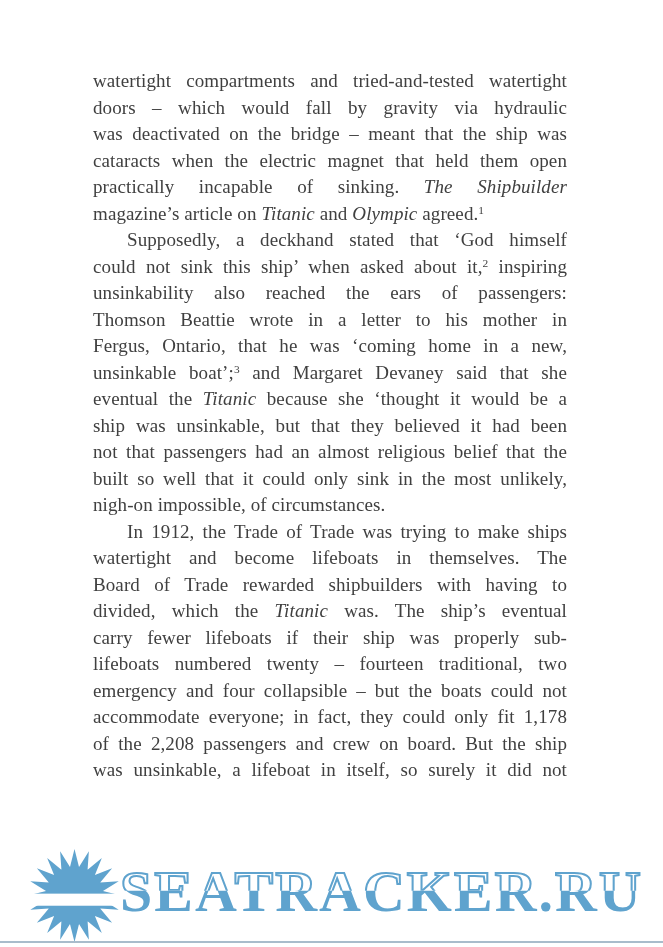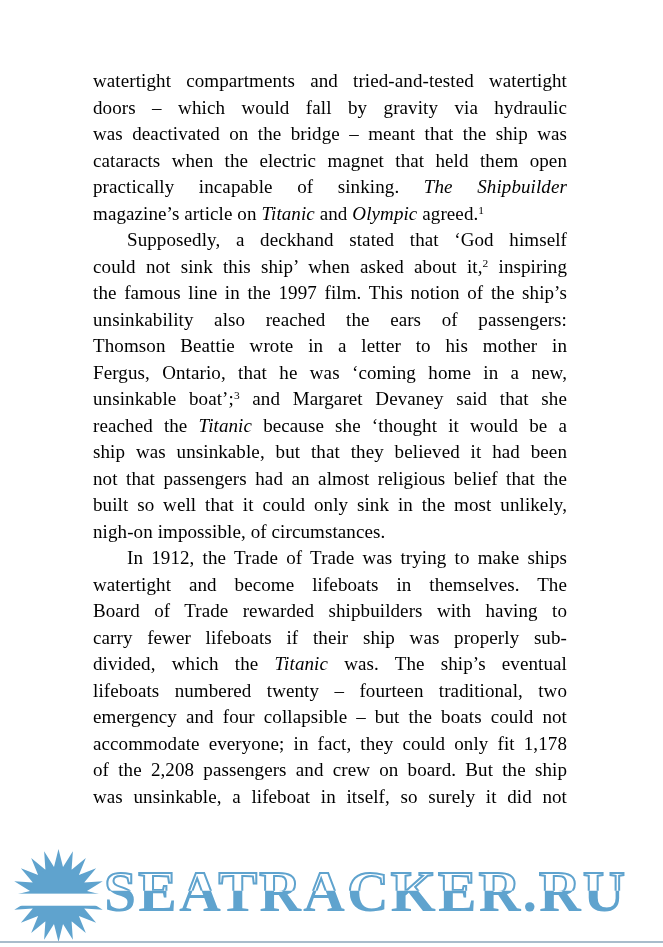--- a/index.html
+++ b/index.html
@@ -9,34 +9,34 @@
     overflow: hidden;
     position: relative;
     font-family: "Liberation Serif", serif;
   }
   .page { position: absolute; inset: 0; background: #ffffff; }
 
   
   .text-block {
     position: absolute;
     left: 93px; top: 68px; width: 474px;
-    color: #000000;
+    color: #404040;
     font-size: 19px;
     line-height: 26.5px;
     letter-spacing: 0.1px;
   }
   .paragraph { margin: 0; }
   .line { white-space: normal; }
   .line.justify { text-align: justify; text-align-last: justify; }
   .line.indent { text-indent: 34px; }
   .italic { font-style: italic; }
   .sup { font-size: 0.6em; vertical-align: 0.55em; line-height: 0; }
 
   
-  .watermark { position: absolute; left: 0; right: 0; bottom: 0; height: 100px; }
+  .watermark { position: absolute; left: 16px; right: 0; bottom: 0; height: 100px; }
   .sun {
     position: absolute; left: 12px; top: 2px;
     width: 93px; height: 93px;
   }
   .wm-text-wrap {
     position: absolute; left: 104px; top: 12px;
     height: 72px; width: 552px;
     font-family: "Liberation Serif", serif;
     font-weight: bold;
     font-size: 58px;
@@ -70,37 +70,36 @@
         <div class="line justify"><span>watertight compartments and tried-and-tested watertight</span></div>
         <div class="line justify"><span>doors – which would fall by gravity via hydraulic</span></div>
         <div class="line justify"><span>was deactivated on the bridge – meant that the ship was</span></div>
         <div class="line justify"><span>cataracts when the electric magnet that held them open</span></div>
         <div class="line justify"><span>practically incapable of sinking. </span><span class="italic">The Shipbuilder</span></div>
         <div class="line"><span>magazine’s article on </span><span class="italic">Titanic</span><span> and </span><span class="italic">Olympic</span><span> agreed.</span><span class="sup">1</span></div>
       </div>
       <div class="paragraph">
         <div class="line justify indent"><span>Supposedly, a deckhand stated that ‘God himself</span></div>
         <div class="line justify"><span>could not sink this ship’ when asked about it,</span><span class="sup">2</span><span> inspiring</span></div>
-        <div class="line justify"><span>the famous line in the 1997 film. This notion of the ship’s</span></div>
         <div class="line justify"><span>unsinkability also reached the ears of passengers:</span></div>
         <div class="line justify"><span>Thomson Beattie wrote in a letter to his mother in</span></div>
         <div class="line justify"><span>Fergus, Ontario, that he was ‘coming home in a new,</span></div>
         <div class="line justify"><span>unsinkable boat’;</span><span class="sup">3</span><span> and Margaret Devaney said that she</span></div>
-        <div class="line justify"><span>reached the </span><span class="italic">Titanic</span><span> because she ‘thought it would be a</span></div>
+        <div class="line justify"><span>eventual the </span><span class="italic">Titanic</span><span> because she ‘thought it would be a</span></div>
         <div class="line justify"><span>ship was unsinkable, but that they believed it had been</span></div>
         <div class="line justify"><span>not that passengers had an almost religious belief that the</span></div>
         <div class="line justify"><span>built so well that it could only sink in the most unlikely,</span></div>
         <div class="line"><span>nigh-on impossible, of circumstances.</span></div>
       </div>
       <div class="paragraph">
         <div class="line justify indent"><span>In 1912, the Trade of Trade was trying to make ships</span></div>
         <div class="line justify"><span>watertight and become lifeboats in themselves. The</span></div>
         <div class="line justify"><span>Board of Trade rewarded shipbuilders with having to</span></div>
+        <div class="line justify"><span>divided, which the </span><span class="italic">Titanic</span><span> was. The ship’s eventual</span></div>
         <div class="line justify"><span>carry fewer lifeboats if their ship was properly sub-</span></div>
-        <div class="line justify"><span>divided, which the </span><span class="italic">Titanic</span><span> was. The ship’s eventual</span></div>
         <div class="line justify"><span>lifeboats numbered twenty – fourteen traditional, two</span></div>
         <div class="line justify"><span>emergency and four collapsible – but the boats could not</span></div>
         <div class="line justify"><span>accommodate everyone; in fact, they could only fit 1,178</span></div>
         <div class="line justify"><span>of the 2,208 passengers and crew on board. But the ship</span></div>
         <div class="line justify"><span>was unsinkable, a lifeboat in itself, so surely it did not</span></div>
       </div>
     </div>
 
   <div class="watermark">
     <svg class="sun" viewBox="0 0 100 100" aria-hidden="true">

